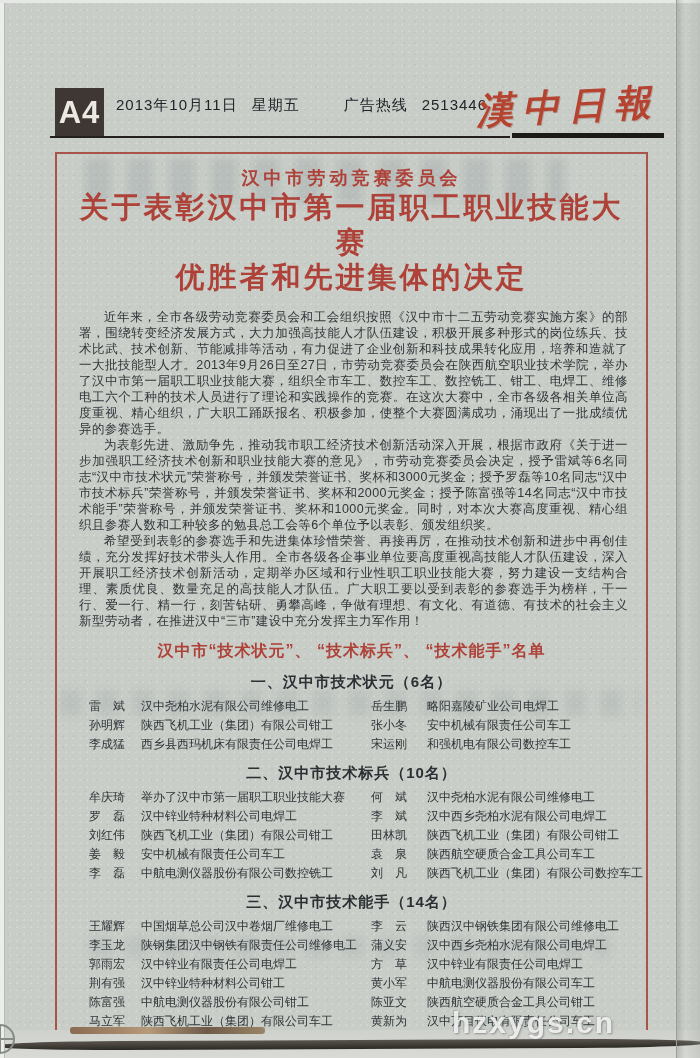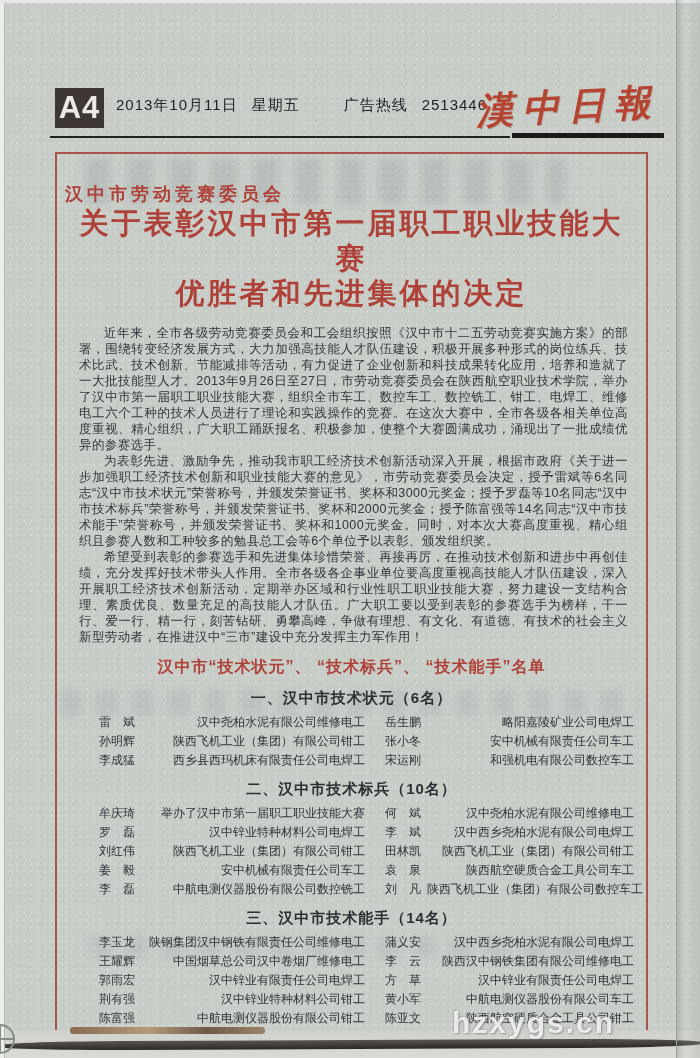--- a/index.html
+++ b/index.html
@@ -15,50 +15,50 @@
 
   
   .edge-left  { position:absolute; left:0; top:0; bottom:0; width:5px; background:#eceeec; border-right:1px solid #b6bbb6; z-index:6; }
   .edge-top   { position:absolute; left:0; top:0; right:0; height:3px; background:#e6e8e6; z-index:6; }
   .edge-right { position:absolute; top:0; right:0; width:24px; height:100%; z-index:6;
                 background:linear-gradient(to right, rgba(110,116,110,.28), rgba(205,210,205,.12) 35%, rgba(160,166,160,.30));
                 border-left:1px solid #99a099; }
 
   
   .header { position:relative; height:152px; }
-  .a4-badge { position:absolute; left:55px; top:88px; width:49px; height:40px;
+  .a4-badge { position:absolute; left:55px; top:88px; width:49px; height:50px;
               background:#3e3733; color:#ece9e3; font-size:31px; font-weight:bold;
               display:flex; align-items:center; justify-content:center; letter-spacing:1px; }
   .date-line { position:absolute; left:116px; top:96px; font-size:15px; color:#20252a; letter-spacing:1px; white-space:nowrap; }
   .date-line .gap-s { display:inline-block; width:14px; }
   .date-line .gap-l { display:inline-block; width:44px; }
   .masthead { position:absolute; right:40px; top:82px; color:var(--masthead-red,#b5432f);
               font-family:"DejaVu Serif", serif; font-style:italic; font-weight:bold;
               font-size:37px; letter-spacing:9px; transform:rotate(-3deg);
               text-shadow:1px 1px 0 rgba(120,40,30,.25); white-space:nowrap; }
   .rule-thin  { position:absolute; left:50px; top:136px; width:460px; height:2px; background:#23201e; }
   .rule-thick { position:absolute; left:512px; top:133px; width:152px; height:5px; background:#1c1a18; }
 
   
   .box { position:relative; margin:0 52px 0 55px; border:2px solid var(--border-red,#a8544a);
          padding:8px 8px 10px 8px; z-index:2; }
-  .issuer { color:var(--accent-red,#ae4138); font-weight:bold;
-            font-size:18px; letter-spacing:4px; line-height:24px; margin-top:20px; }
+  .issuer { text-align:center; color:var(--accent-red,#ae4138); font-weight:bold;
+            font-size:18px; letter-spacing:4px; line-height:24px; margin-top:4px; }
   .big-title { text-align:center; color:var(--accent-red,#ae4138); font-weight:bold;
                font-size:29px; letter-spacing:3px; line-height:35px; }
   .paras { padding:6px 10px 2px 14px;margin-top:8px; }
   .paras p { font-size:12.5px; line-height:16px; color:var(--ink,#30363a);
              text-align:justify; text-indent:2em; letter-spacing:.4px; }
   .list-title { text-align:center; color:var(--accent-red,#ae4138); font-weight:bold;
                 font-size:16px; letter-spacing:1px; line-height:24px; margin-top:8px; }
   .sec-head { text-align:center; color:#2b3034; font-weight:bold; font-size:15px;
               line-height:20px; margin:9px 0 5px 0; letter-spacing:1px; }
   .entries { padding:0 4px 0 24px; }
   .entry-row { display:grid; grid-template-columns:46px 224px 50px 1fr; column-gap:6px;
-               font-size:12px; line-height:19px; color:#2e3438; white-space:nowrap;text-align:right; }
+               font-size:12px; line-height:19px; color:#2e3438; white-space:nowrap; }
   .entry-row .nm { font-weight:normal; }
   .org-title { text-align:center; color:var(--accent-red,#ae4138); font-weight:bold;
                font-size:16px; letter-spacing:1px; line-height:24px; margin:10px 0 6px 0; }
 
   
   .ghost { position:absolute; pointer-events:none; filter:blur(4px); z-index:1; }
   .ghost1 { top:158px; left:85px; width:480px; height:46px;
             background:repeating-linear-gradient(90deg, rgba(104,114,128,.16) 0 26px, transparent 26px 42px); }
   .ghost2 { top:690px; left:60px; width:580px; height:26px;
             background:repeating-linear-gradient(90deg, rgba(104,114,128,.12) 0 22px, transparent 22px 36px); }
@@ -180,34 +180,34 @@
           </div>
 
       </div>
     </div>
 
     <div>
       <div class="sec-head">三、汉中市技术能手（14名）</div>
       <div class="entries">
 
           <div class="entry-row">
+            <span class="nm">王耀辉</span>
+            <span class="org">中国烟草总公司汉中卷烟厂维修电工</span>
+            <span class="nm">李　云</span>
+            <span class="org">陕西汉中钢铁集团有限公司维修电工</span>
+          </div>
+
+          <div class="entry-row">
             <span class="nm">李玉龙</span>
             <span class="org">陕钢集团汉中钢铁有限责任公司维修电工</span>
             <span class="nm">蒲义安</span>
             <span class="org">汉中西乡尧柏水泥有限公司电焊工</span>
           </div>
 
           <div class="entry-row">
-            <span class="nm">王耀辉</span>
-            <span class="org">中国烟草总公司汉中卷烟厂维修电工</span>
-            <span class="nm">李　云</span>
-            <span class="org">陕西汉中钢铁集团有限公司维修电工</span>
-          </div>
-
-          <div class="entry-row">
             <span class="nm">郭雨宏</span>
             <span class="org">汉中锌业有限责任公司电焊工</span>
             <span class="nm">方　草</span>
             <span class="org">汉中锌业有限责任公司电焊工</span>
           </div>
 
           <div class="entry-row">
             <span class="nm">荆有强</span>
             <span class="org">汉中锌业特种材料公司钳工</span>
             <span class="nm">黄小军</span>

